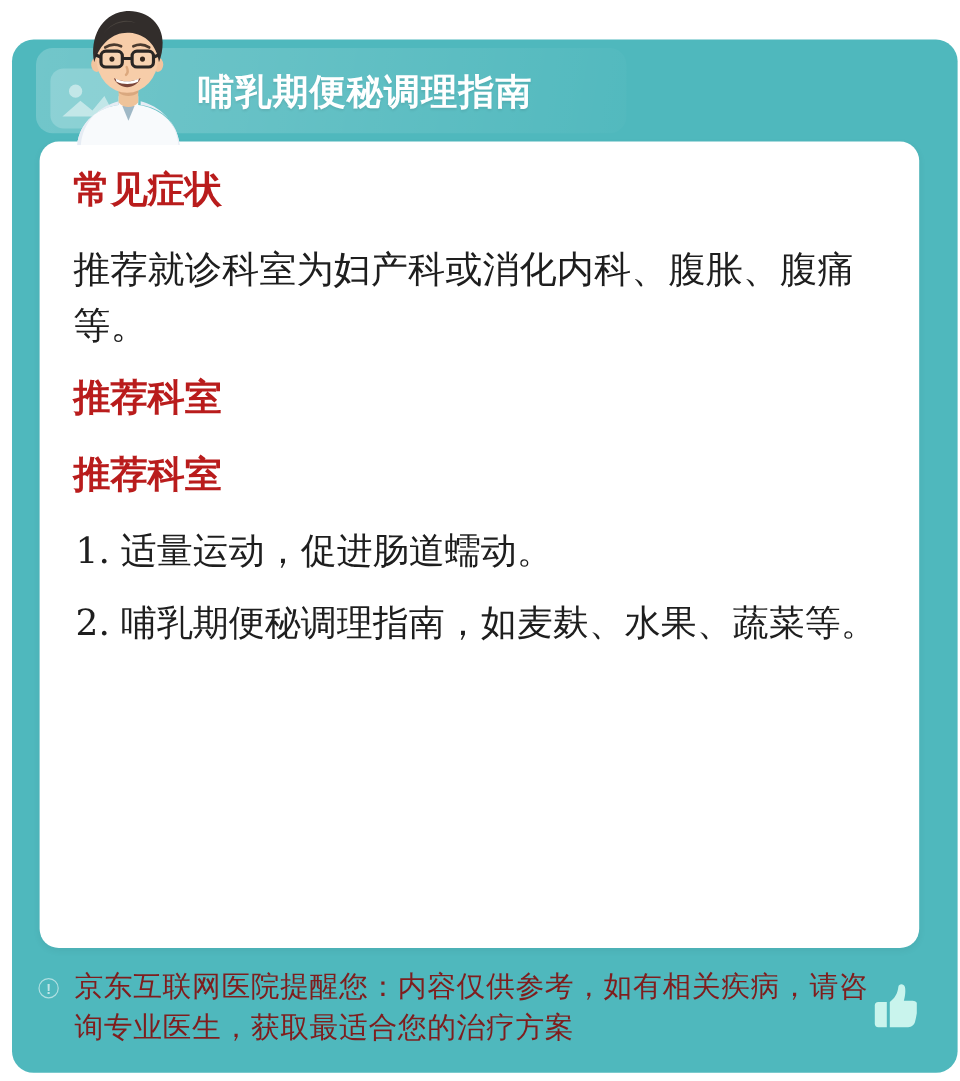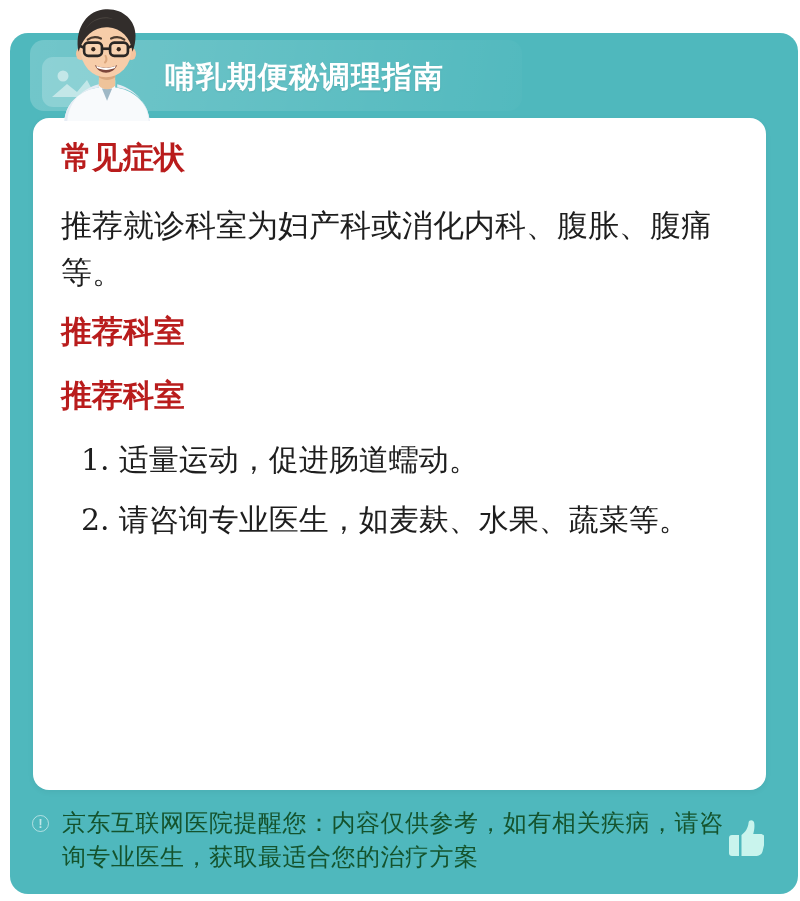--- a/index.html
+++ b/index.html
@@ -30,36 +30,36 @@
     background:#ffffff;border-radius:16px;box-sizing:border-box;
     padding:20px 28px 0 28px;box-shadow:0 2px 6px rgba(0,0,0,0.05);
   }
   .sec-heading{
     font-size:31px;line-height:40px;font-weight:bold;color:#b91c1c;margin:0 0 24px 0;
   }
   .sec-body{
     font-size:31px;line-height:47px;color:#1e1e1e;margin:0 0 16px 0;
     font-family:"DejaVu Serif","Liberation Sans",serif;
   }
-  .tips-list{list-style:none;margin:18px;padding:0 0 0 2px;}
+  .tips-list{list-style:none;margin:0;padding:0 0 0 2px;}
   .tips-list li{
     font-size:30px;line-height:40px;color:#1e1e1e;margin:0 0 20px 0;
     font-family:"DejaVu Serif","Liberation Sans",serif;
   }
   .li-num{font-family:"DejaVu Serif",serif;margin-right:9px;}
   
   .footer{position:absolute;left:20px;top:773px;width:738px;height:80px;}
   .alert-circle{
     position:absolute;left:2px;top:9px;width:17px;height:17px;border-radius:50%;
     border:1.5px solid rgba(255,255,255,0.55);color:rgba(255,255,255,0.65);
     font-size:12px;line-height:17px;text-align:center;font-weight:bold;box-sizing:border-box;
   }
   .footer-text{
     position:absolute;left:32px;top:0;width:670px;
-    color:#14532d;font-size:24px;line-height:34px;letter-spacing:0.5px;
+    color:#7f1d1d;font-size:24px;line-height:34px;letter-spacing:0.5px;
   }
   .thumb-icon{position:absolute;right:4px;top:10px;width:36px;height:42px;cursor:pointer;}
 </style>
 </head>
 <body>
 
 <div class="teal-panel">
 
   <div class="header">
     <div class="header-band"></div>
@@ -103,21 +103,21 @@
 
   <div class="card">
     <h2 class="sec-heading">常见症状</h2>
     <p class="sec-body">推荐就诊科室为妇产科或消化内科、腹胀、腹痛等。</p>
 
     <h2 class="sec-heading">推荐科室</h2>
 
     <h2 class="sec-heading">推荐科室</h2>
     <ul class="tips-list">
       <li><span class="li-num">1.</span><span class="li-text">适量运动，促进肠道蠕动。</span></li>
-      <li><span class="li-num">2.</span><span class="li-text">请咨询专业医生，如麦麸、水果、蔬菜等。</span></li>
+      <li><span class="li-num">2.</span><span class="li-text">哺乳期便秘调理指南，如麦麸、水果、蔬菜等。</span></li>
     </ul>
   </div>
 
   <div class="footer">
     <span class="alert-circle">!</span>
     <div class="footer-text">京东互联网医院提醒您：内容仅供参考，如有相关疾病，请咨询专业医生，获取最适合您的治疗方案</div>
     <svg class="thumb-icon" viewBox="0 0 36 42">
       <path d="M4 19 h7 v21 H4 a3 3 0 0 1 -3 -3 V22 a3 3 0 0 1 3 -3 Z" fill="#c9f4ed"></path>
       <path d="M13.5 40 V19 c4 -2.6 6.6 -7.2 7.1 -12.4 c0.3 -3.1 4.7 -3.1 5.5 0 c0.7 2.9 0.3 7.2 -0.9 11.4 h7.3 c3.1 0 5.4 2.9 4.7 5.9 l-2.6 11.4 c-0.6 2.7 -3 4.7 -5.8 4.7 Z" fill="#c9f4ed"></path>
     </svg>

